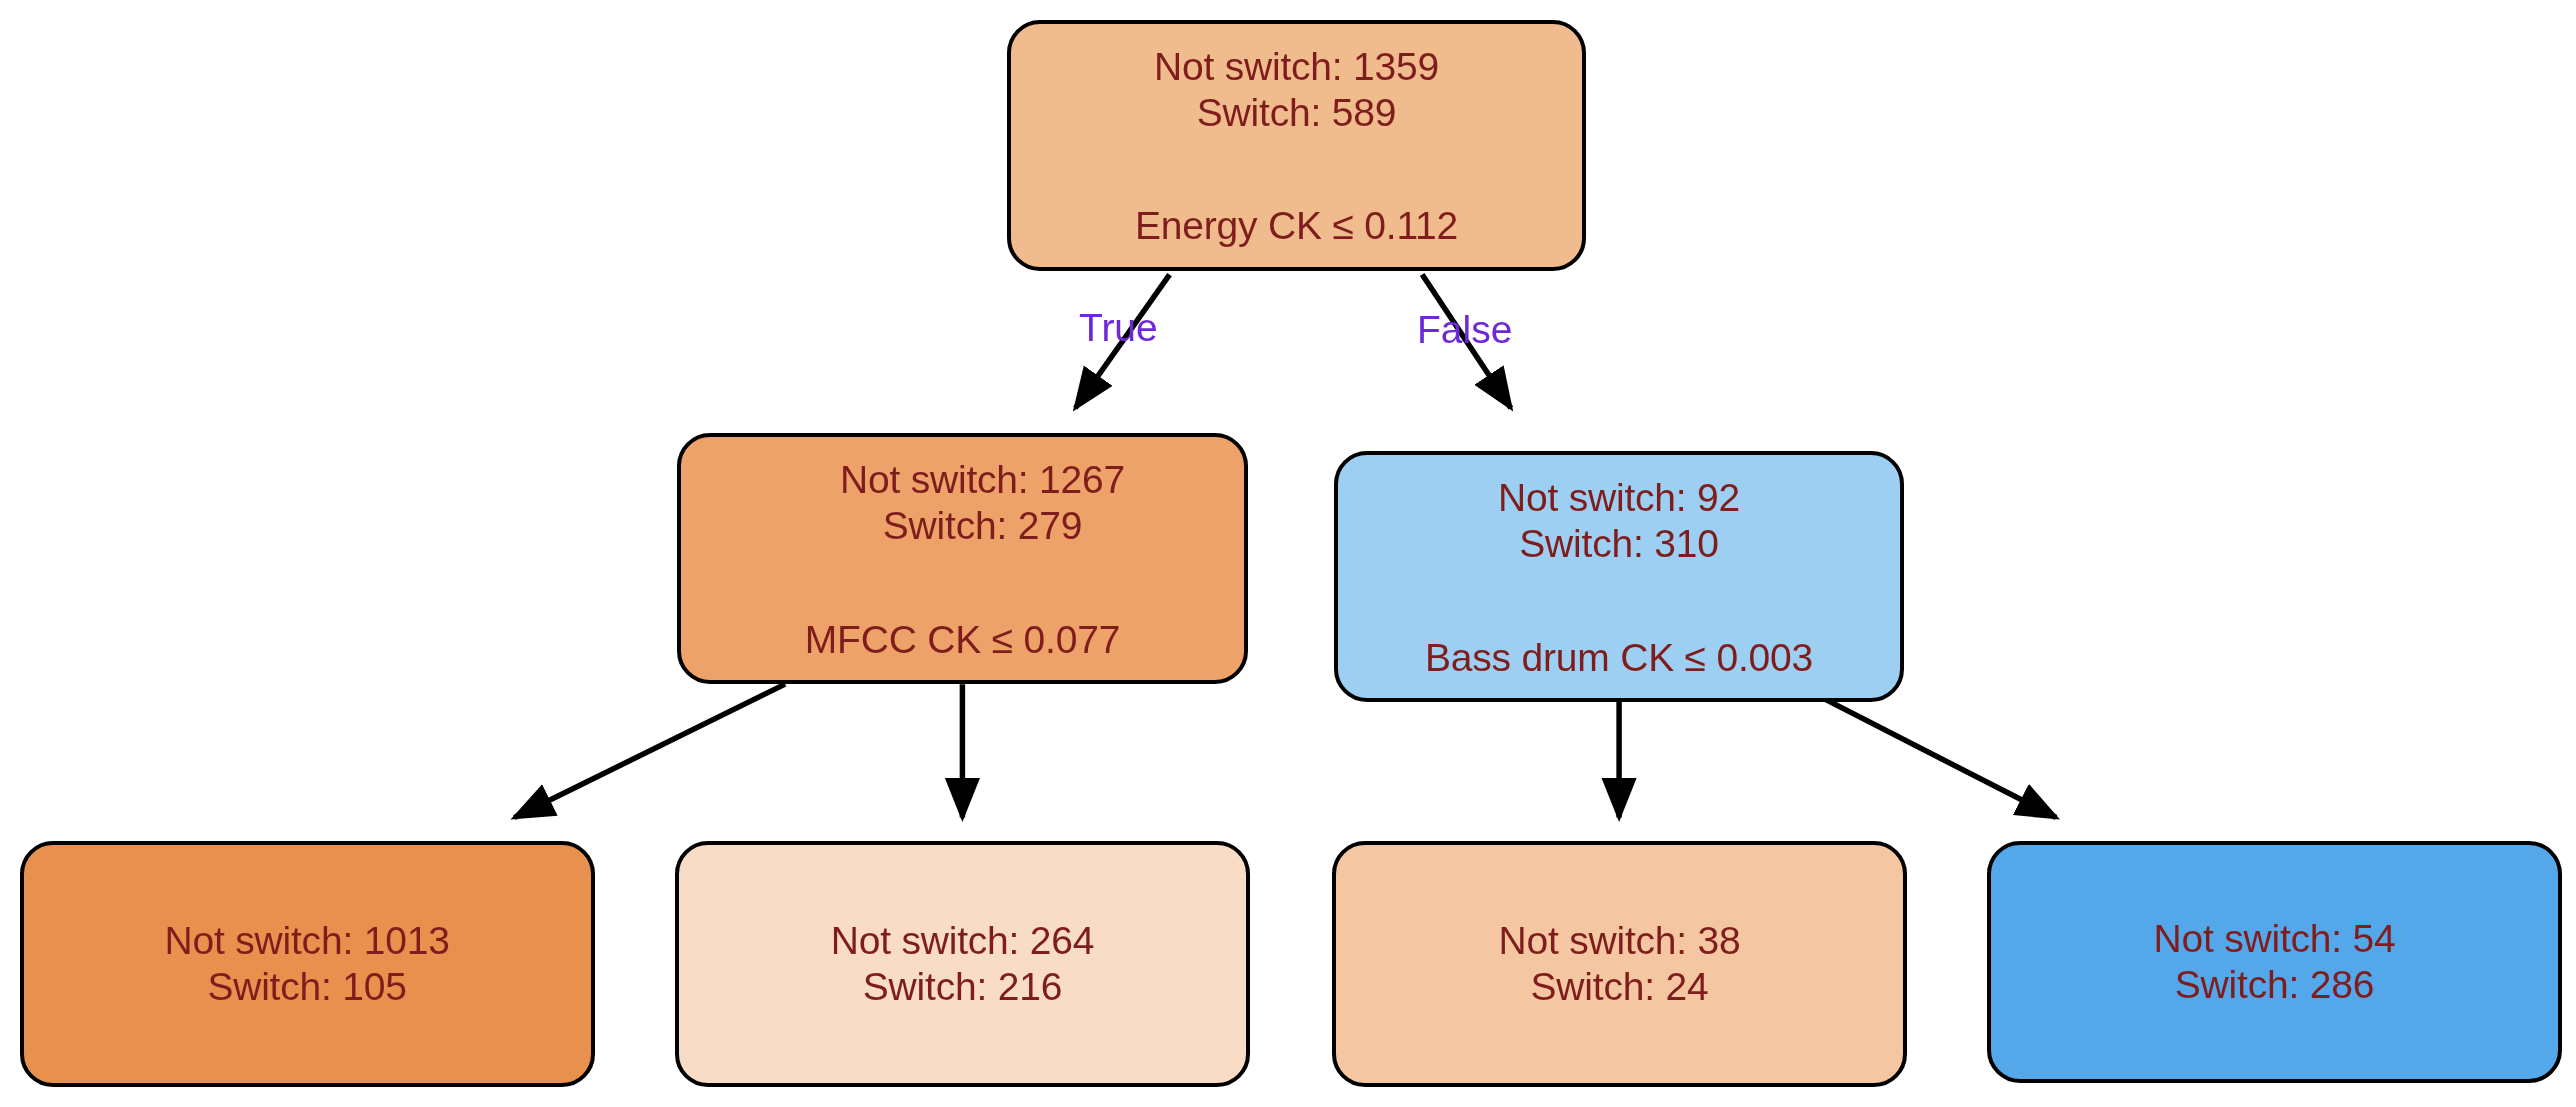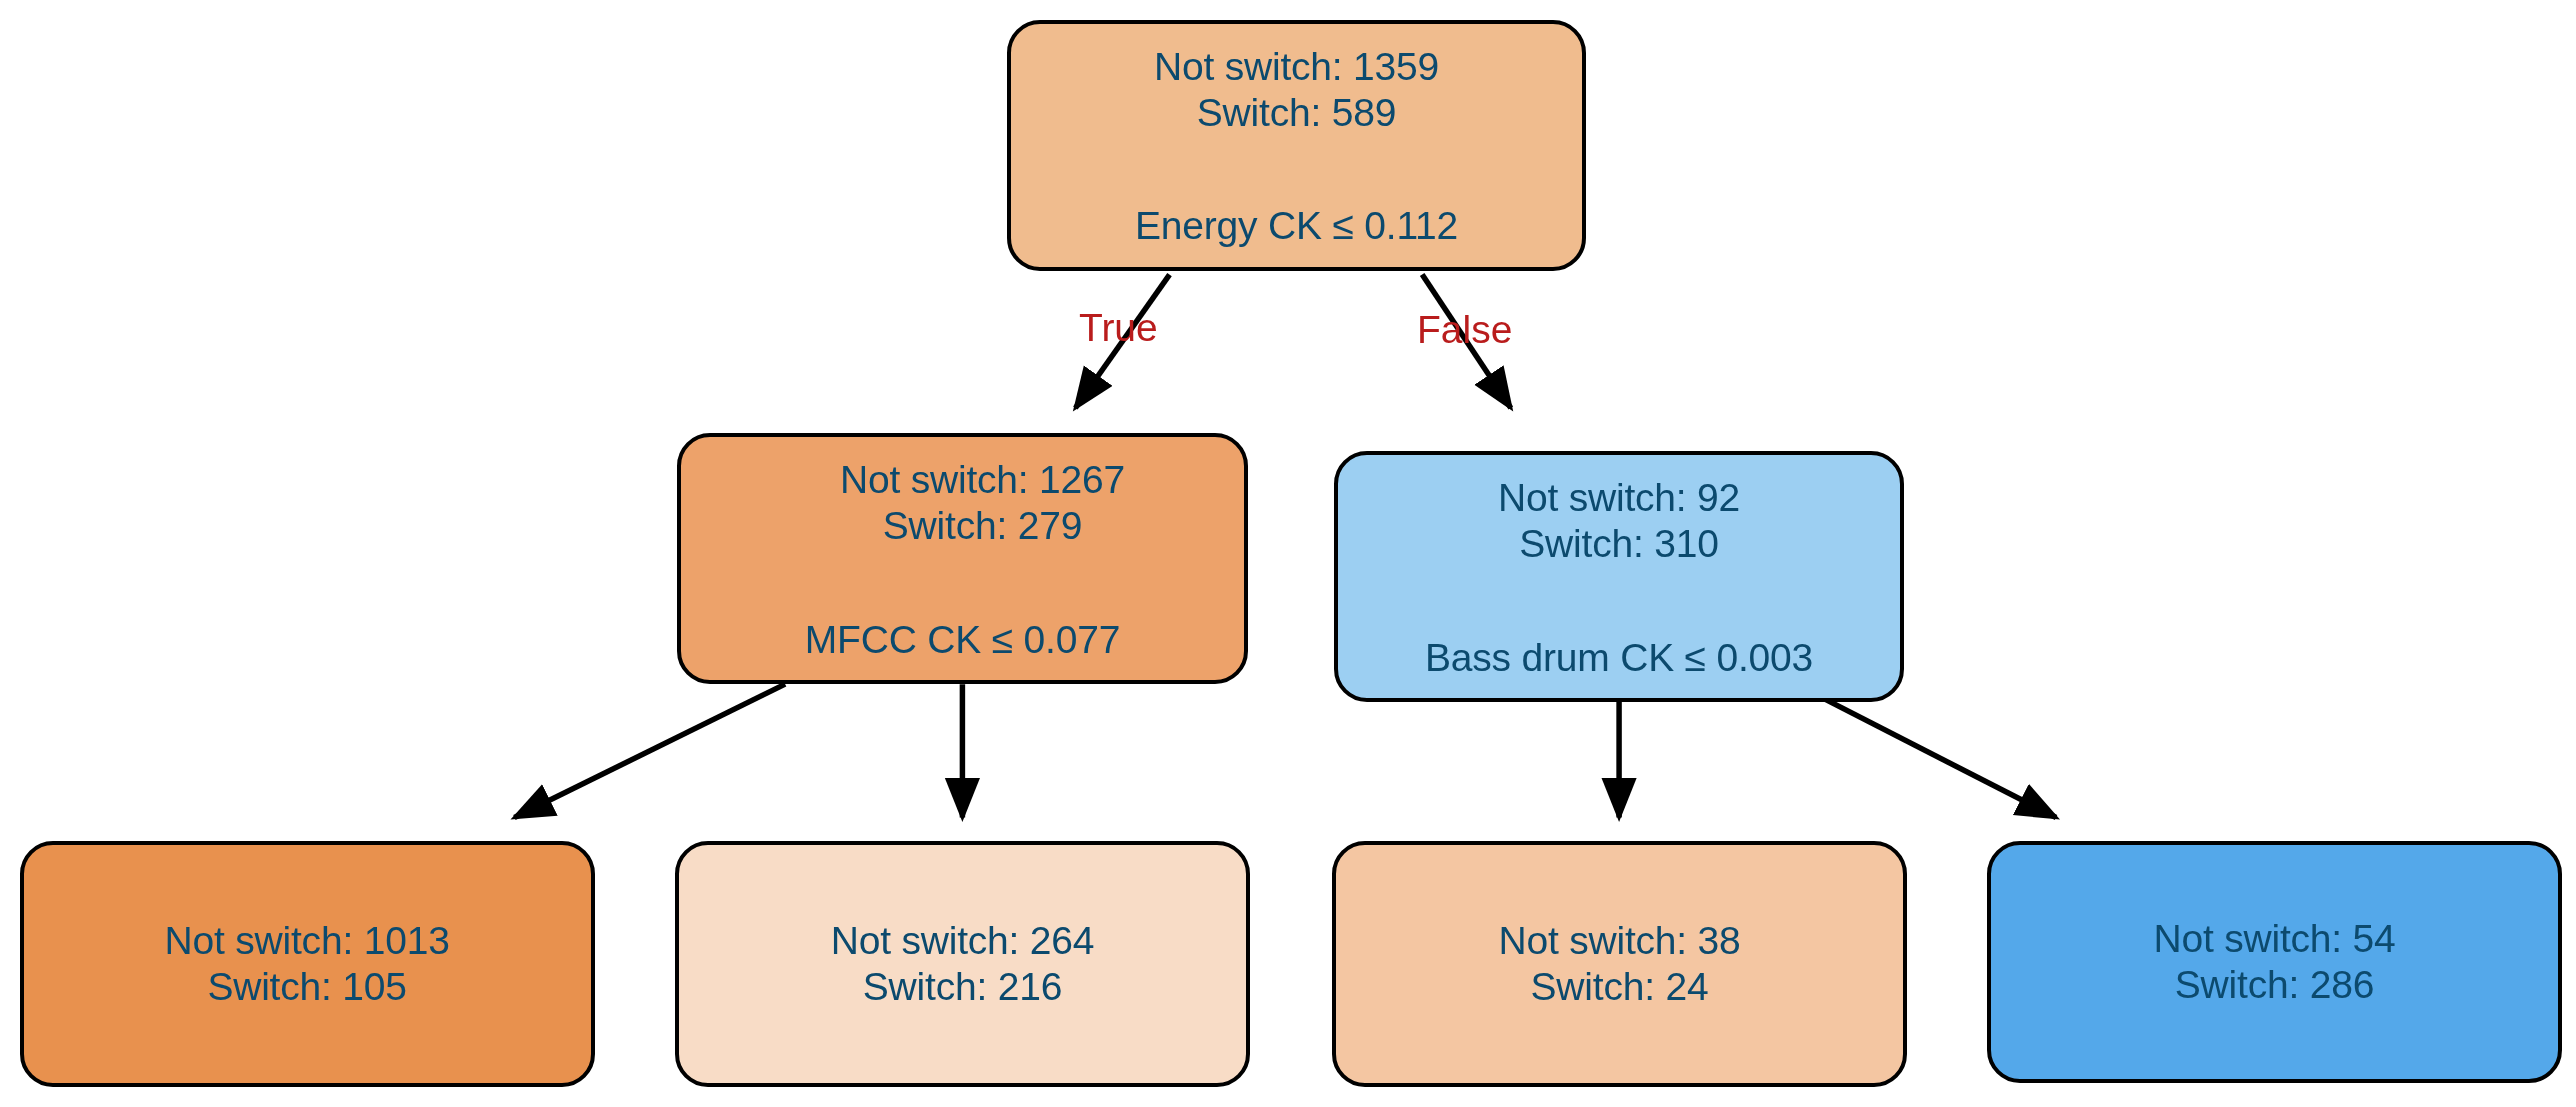--- a/index.html
+++ b/index.html
@@ -32,21 +32,21 @@
   .node {
     position: absolute;
     box-sizing: border-box;
     border: 4.7px solid #000000;
     border-radius: 33px;
     display: flex;
     flex-direction: column;
     align-items: center;
     justify-content: center;
     text-align: center;
-    color: #0c4a6e;
+    color: #7f1d1d;
     font-size: 39px;
     line-height: 1.18;
     letter-spacing: -0.2px;
   }
   .node .counts {
     display: flex;
     flex-direction: column;
     align-items: center;
   }
   .node .count-line {
@@ -65,21 +65,21 @@
     bottom: 17.3px;
     left: 0;
     right: 0;
   }
   .node.leaf {
     justify-content: center;
   }
   .edge-label {
     position: absolute;
     font-size: 39px;
-    color: #b91c1c;
+    color: #6d28d9;
     white-space: nowrap;
   }
 </style>
 </head>
 <body>
 
 <div id="tree-canvas">
 
   <svg class="edges-layer" viewBox="0 0 3282 1411" width="2576" height="1107" xmlns="http://www.w3.org/2000/svg">
     <defs>

